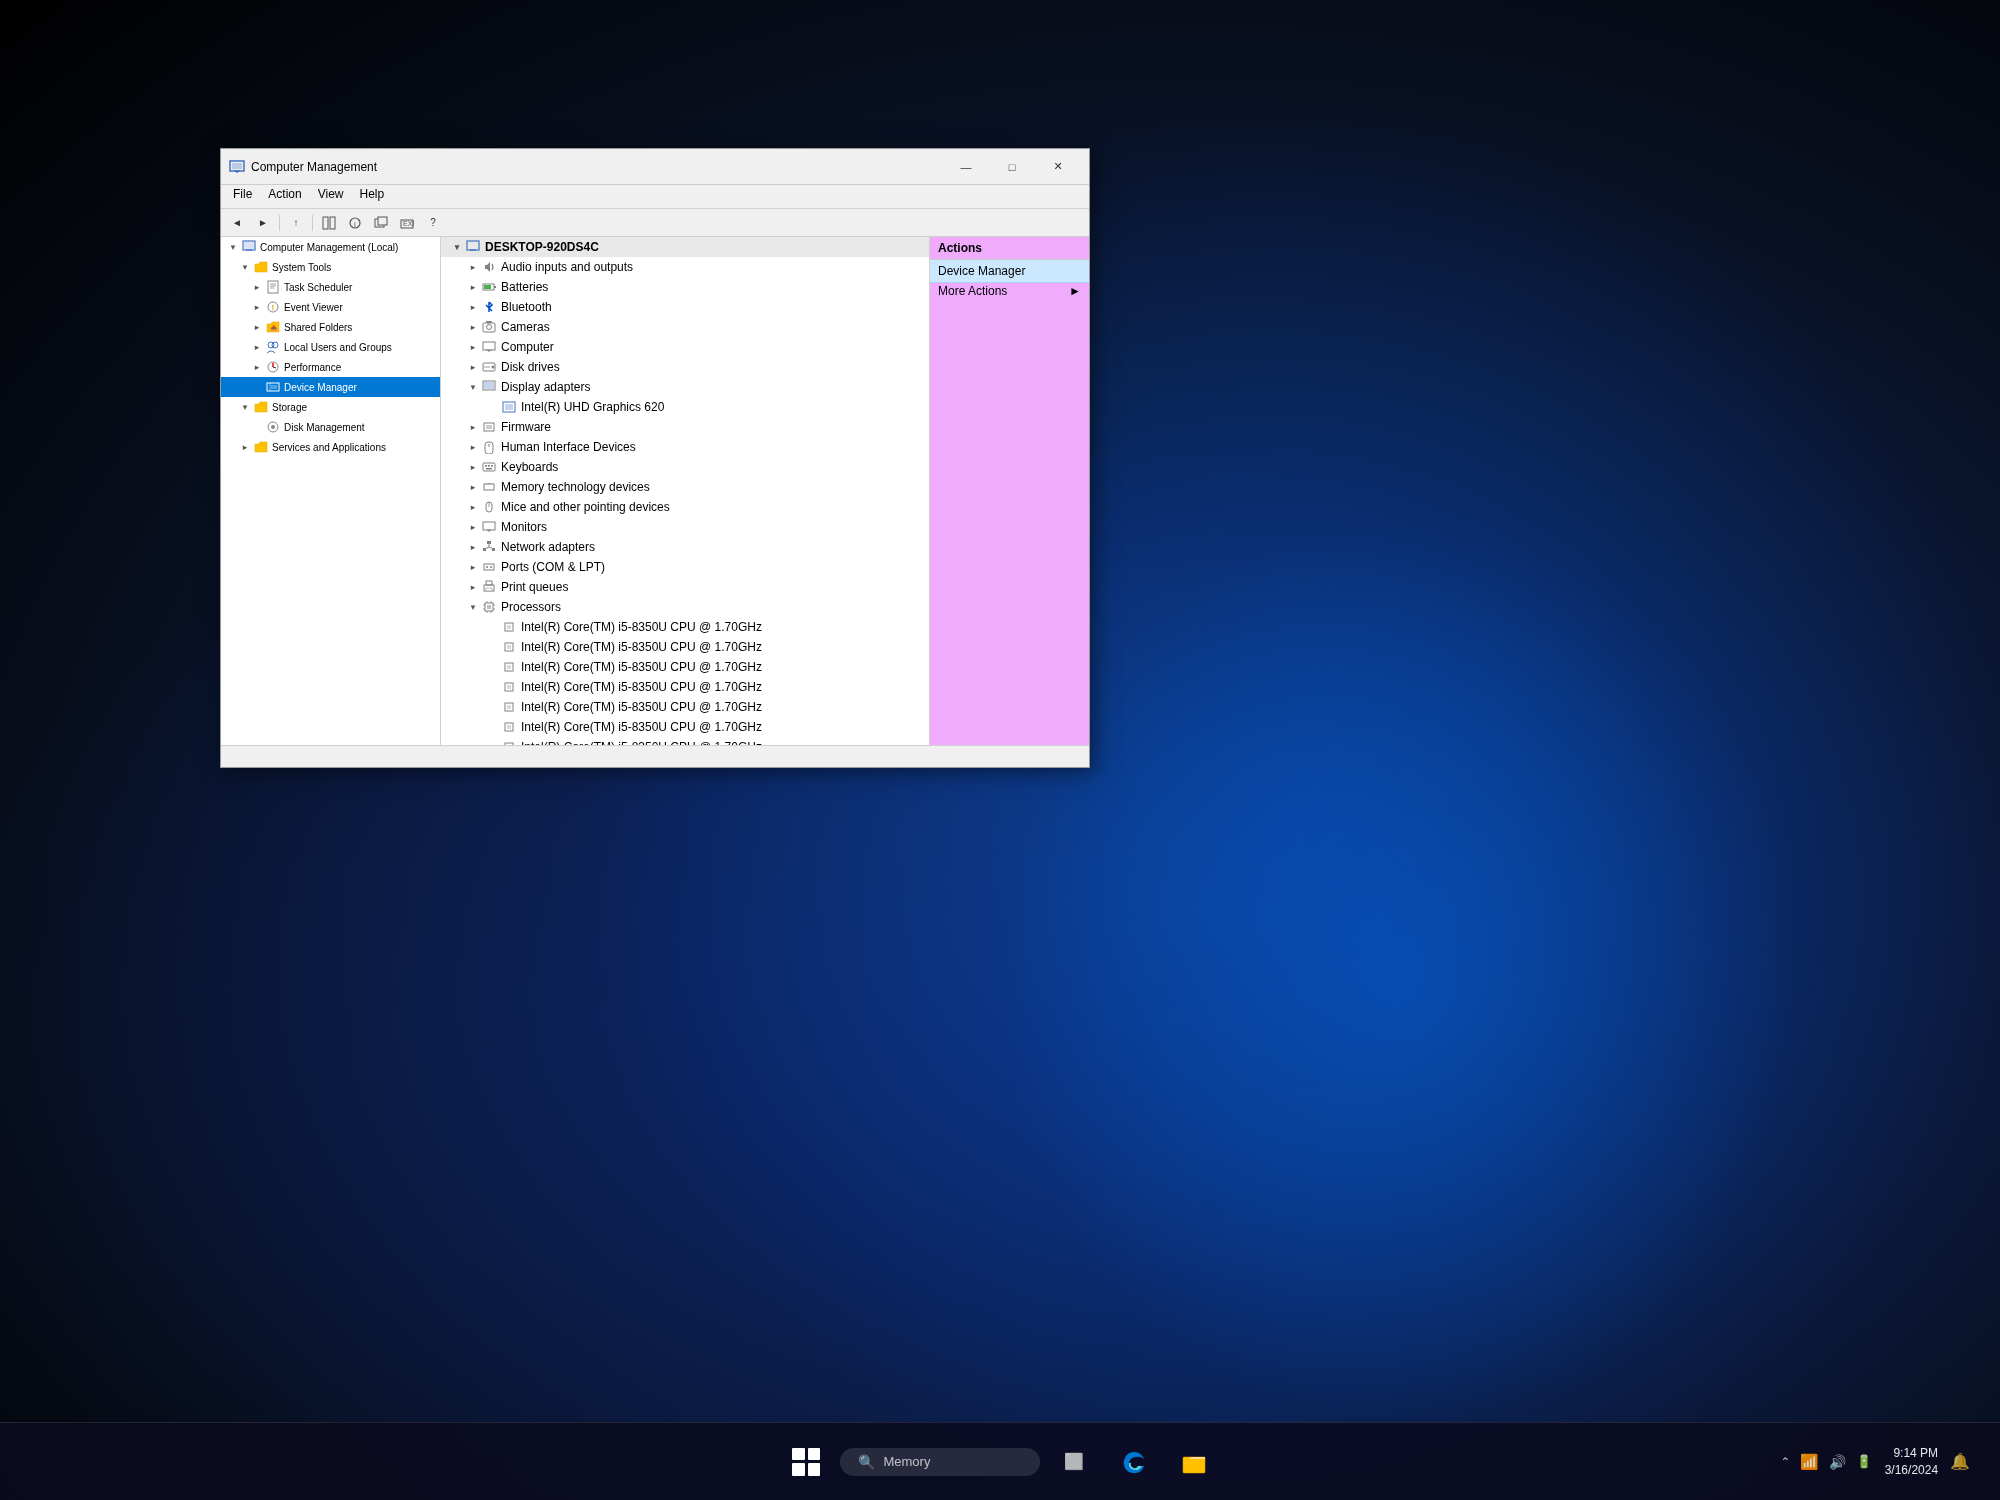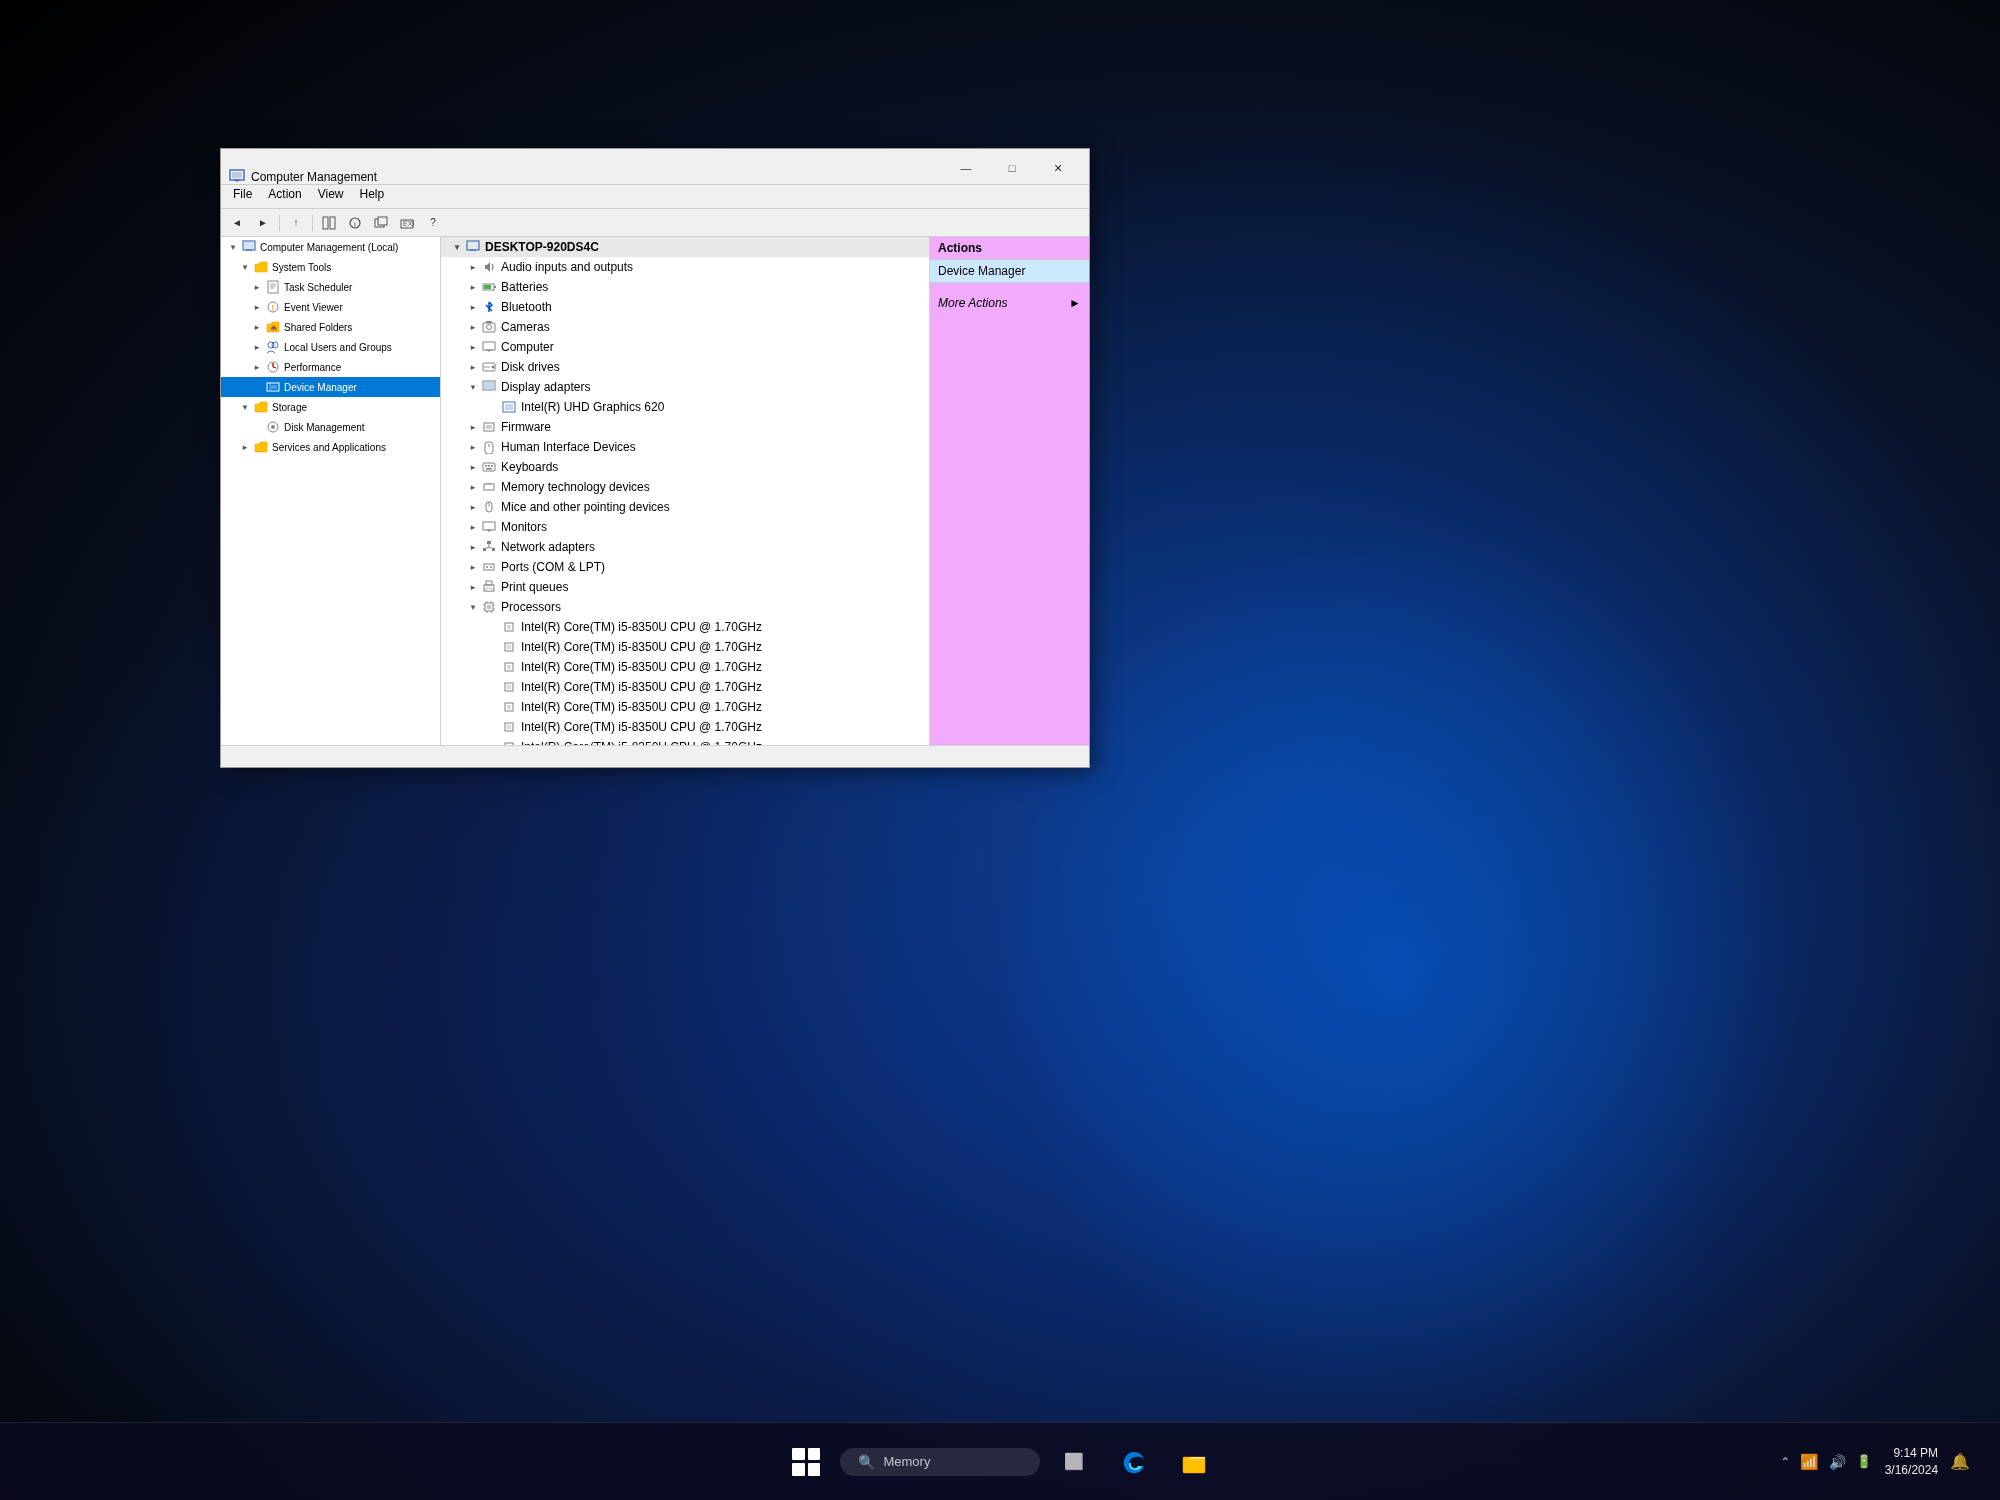--- a/index.html
+++ b/index.html
@@ -122,21 +122,21 @@
       border: 1px solid #999;
       box-shadow: 4px 4px 20px rgba(0,0,0,0.5);
       display: flex;
       flex-direction: column;
     }
 
     .window-titlebar {
       background: #f0f0f0;
       height: 36px;
       display: flex;
-      align-items: flex-end;
+      align-items: center;
       padding: 0 8px;
       border-bottom: 1px solid #ccc;
       user-select: none;
     }
 
     .window-icon {
       width: 16px;
       height: 16px;
       margin-right: 6px;
       display: flex;
@@ -325,24 +325,23 @@
       padding: 4px 8px;
       cursor: pointer;
       font-size: 12px;
       background: #cce8ff;
       border-bottom: 1px solid #aad4f0;
     }
 
     .actions-sub-item {
       display: flex;
       align-items: center;
-      padding: 13px 8px;
+      padding: 1px 8px;
       cursor: pointer;
       font-size: 12px;
-      font-style: italic;
     }
 
     .status-bar {
       background: #f0f0f0;
       height: 22px;
       border-top: 1px solid #d0d0d0;
       display: flex;
       align-items: center;
       padding: 0 8px;
       font-size: 11px;

